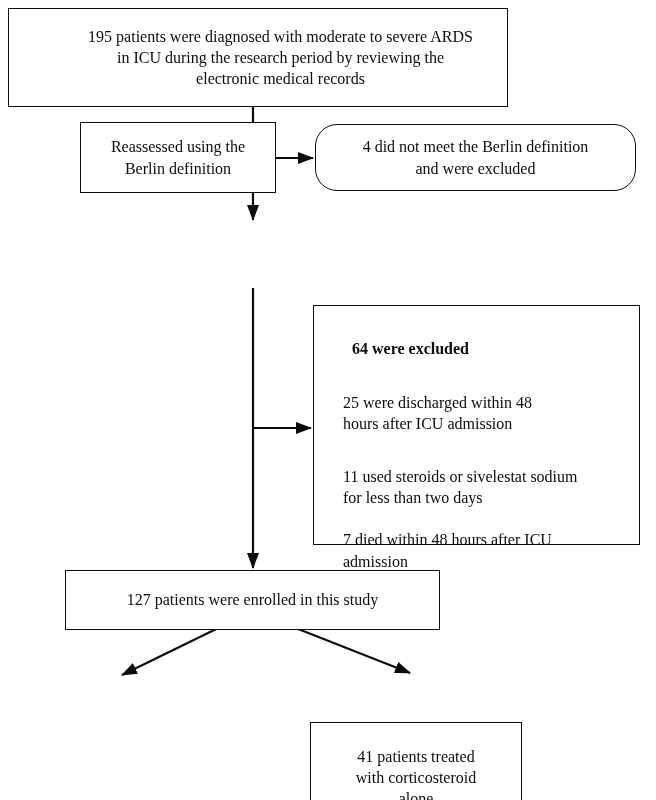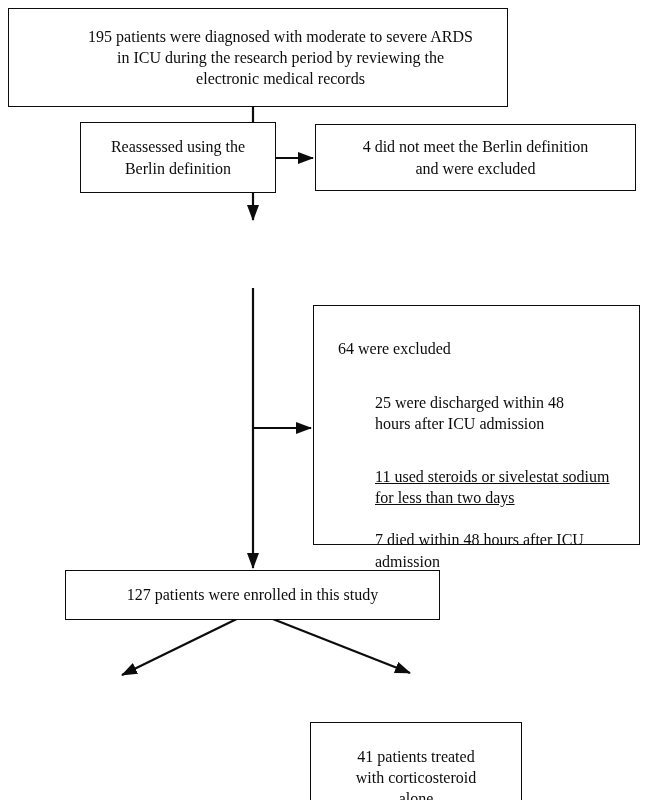--- a/index.html
+++ b/index.html
@@ -31,31 +31,31 @@
     display: flex;
     align-items: center;
     justify-content: center;
     text-align: center;
     font-size: 16px;
     line-height: 1.33;
     white-space: pre-line;
   }
   .box-diagnosed      { left: 8px;   top: 8px;   width: 500px; height: 99px; padding-left: 45px; }
   .box-reassessed     { left: 35px;  top: 122px; width: 196px; height: 71px; margin-left: 45px; }
-  .box-berlin-excl    { left: 315px; top: 124px; width: 321px; height: 67px; }
+  .box-berlin-excl    { left: 315px; top: 124px; width: 321px; height: 67px; border-radius: 22px; }
   .box-confirmed      { left: 45px;  top: 222px; width: 410px; height: 66px; }
   .box-excluded       { left: 313px; top: 305px; width: 327px; height: 240px;
                         display: block; text-align: left; padding: 11px 12px 0 24px; }
-  .box-enrolled       { left: 65px;  top: 570px; width: 375px; height: 50px; }
+  .box-enrolled       { left: 65px;  top: 570px; width: 375px; height: 60px; }
   .box-combination    { left: 8px;   top: 678px; width: 222px; height: 111px; }
   .box-corticosteroid { left: 310px; top: 678px; width: 212px; height: 111px; margin-top: 44px; }
 
-  .excluded-title { margin: 0 0 11px 0; white-space: pre-line; }
-  .excluded-item  { margin: 0 0 10px 37px; max-width: 265px; white-space: pre-line; }
-  .excluded-item.tight { margin-bottom: 0; text-decoration: underline; }
+  .excluded-title { margin: 0 0 11px 14px; white-space: pre-line; font-weight: bold; }
+  .excluded-item  { margin: 0 0 10px 5px; max-width: 265px; white-space: pre-line; }
+  .excluded-item.tight { margin-bottom: 0; }
 </style>
 </head>
 <body>
 
 <div id="page">
 
   <svg id="arrows" width="656" height="800" viewBox="0 0 656 800">
     <defs>
       <marker id="arrowhead" markerUnits="userSpaceOnUse" markerWidth="16" markerHeight="12" refX="15" refY="6" orient="auto">
         <path d="M0,0 L16,6 L0,12 Z" fill="#0c0c0c"></path>

